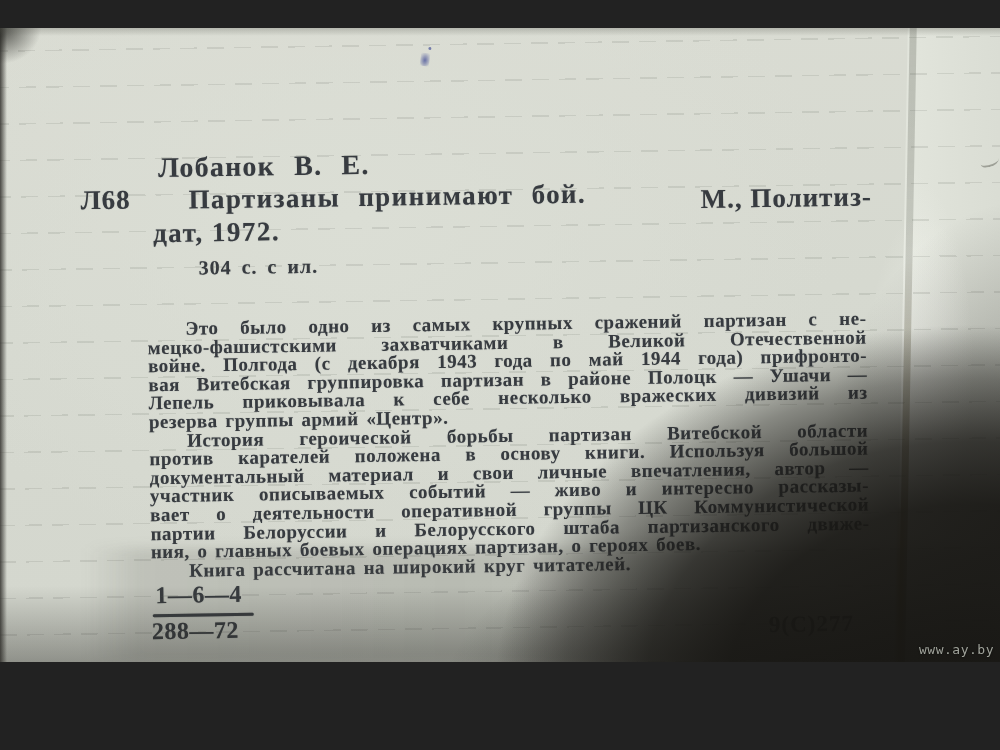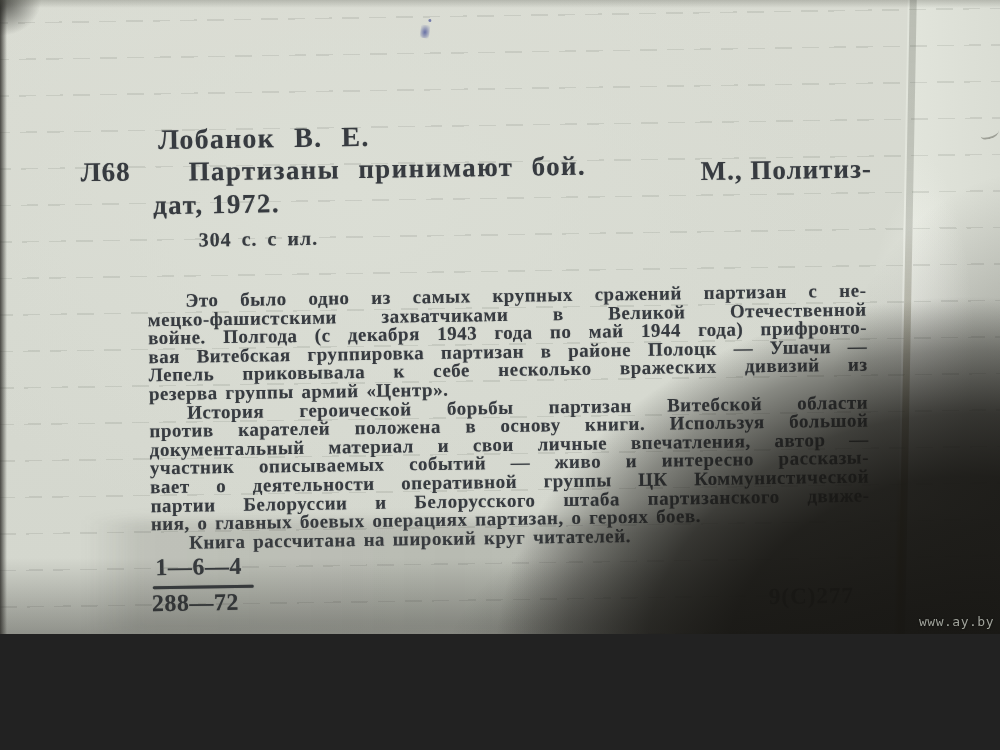--- a/index.html
+++ b/index.html
@@ -2,20 +2,21 @@
 <html><head>
 <meta charset="utf-8">
 <style>
   html,body{margin:0;padding:0;background:#222;}
   .photo{
     position:relative;width:1000px;height:634px;overflow:hidden;
     background:
       radial-gradient(700px 500px at 35% 30%, #dbded5 0%, rgba(219,222,213,0) 70%),
       linear-gradient(176deg, #dadcd3 0%, #d6d9d0 45%, #d3d6cd 100%);
     font-family:"Liberation Serif", serif;
+    margin-top:28px;
   }
   
   .facing-strip{
     position:absolute;left:908px;top:-12px;width:120px;height:800px;
     transform:rotate(1.05deg);transform-origin:0 0;
     background:
       radial-gradient(90px 260px at 0% 45%, rgba(240,242,235,.85) 0%, rgba(240,242,235,0) 80%),
       linear-gradient(to right, #e2e5dc 0%, #dcdfd6 55%, #d8dbd2 100%);
   }
   .fold-highlight{

